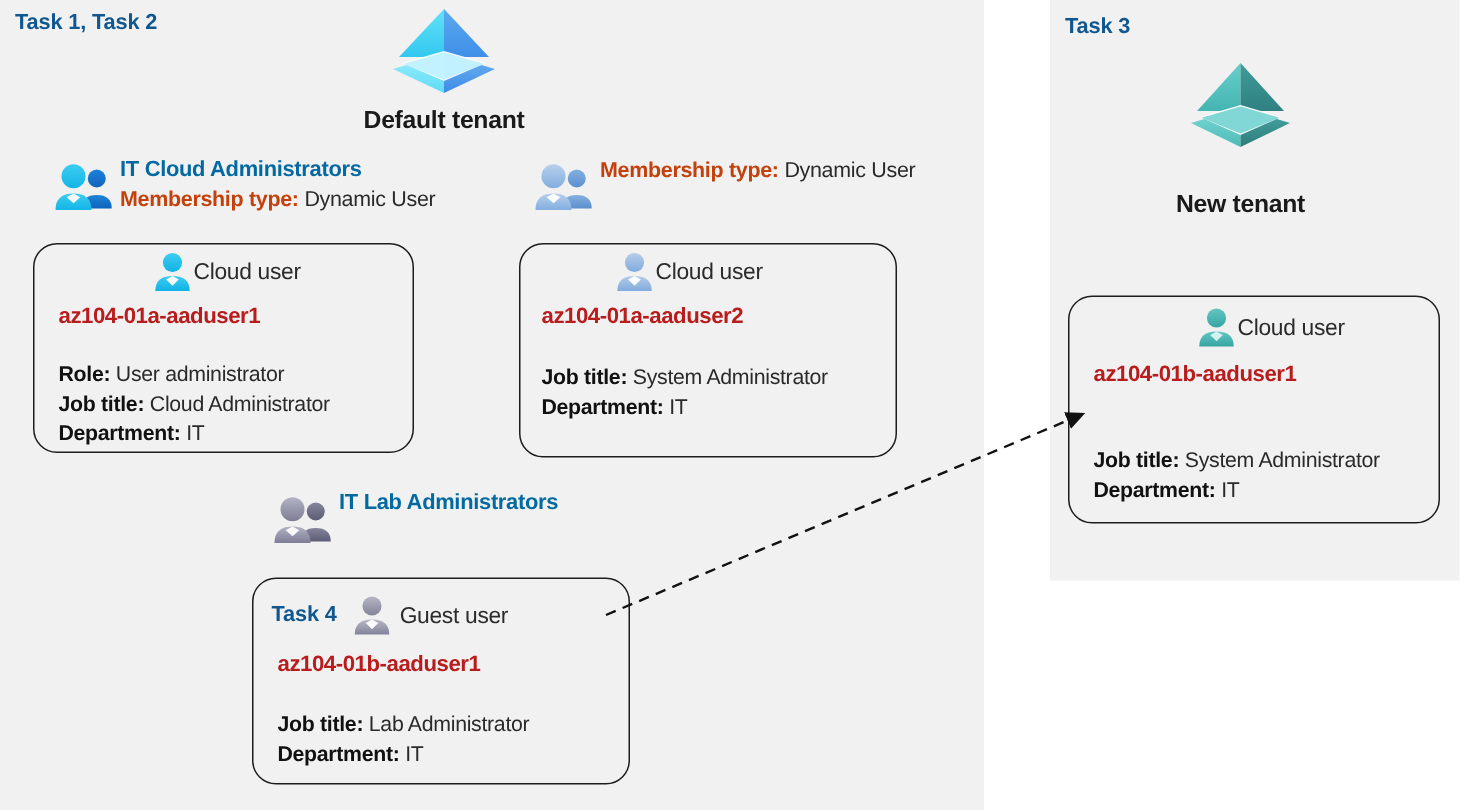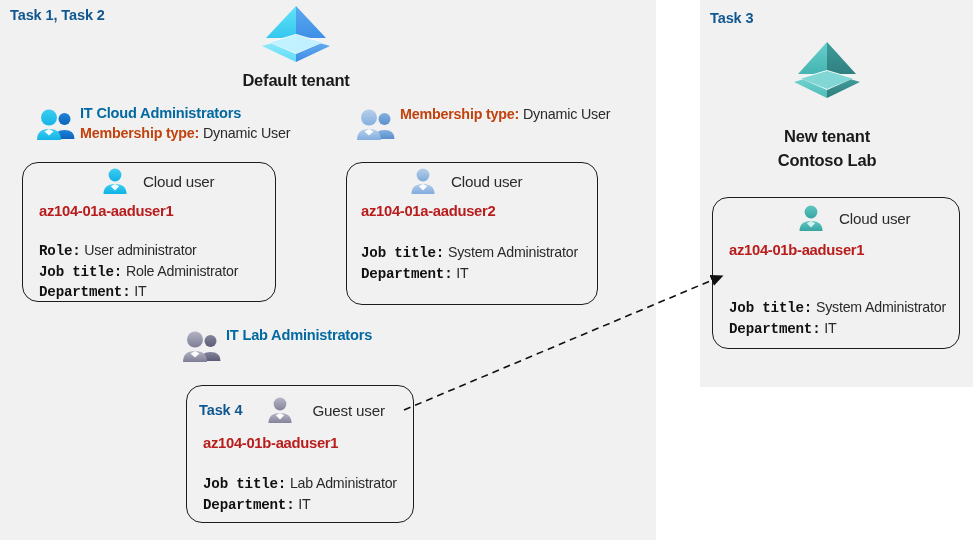--- a/index.html
+++ b/index.html
@@ -62,44 +62,44 @@
   
   .card {
     position: absolute;
     border: 1.5px solid #1d1d1d;
     border-radius: 16px;
     background: transparent;
   }
   #card-u1 { left: 22px;  top: 162px; width: 254px; height: 140px; }
   #card-u2 { left: 346px; top: 162px; width: 252px; height: 143px; }
   #card-u3 { left: 712px; top: 197px; width: 248px; height: 152px; }
-  #card-u4 { left: 186px; top: 385px; width: 228px; height: 138px; }
+  #card-u4 { left: 168px; top: 385px; width: 252px; height: 138px; }
 
   .card-head {
-    position: absolute; display: flex; align-items: center; gap: 14px;
+    position: absolute; display: flex; align-items: center; gap: 0;
     white-space: nowrap;
   }
   .usr-icon { width: 28px; height: 28px; display: block; }
   .usr-label { font-size: 15.2px; color: #2b2b2b; letter-spacing: -0.2px; }
   .card-task {
     color: #11578f; font-weight: bold; font-size: 14.5px;
     margin-right: 10px; letter-spacing: -0.1px;
   }
 
   .card-name {
     position: absolute;
     font-weight: bold; font-size: 14.8px; color: #b91c1c;
     white-space: nowrap; letter-spacing: -0.3px;
   }
   .card-props {
     position: absolute;
     font-size: 14.2px; color: #2a2a2a; line-height: 19.5px;
     white-space: nowrap; letter-spacing: -0.2px;
   }
-  .card-props b { font-weight: bold; color: #111; font-family: Liberation Mono, monospace; }
+  .card-props b { font-weight: bold; color: #111; }
 
   
   #connector { position: absolute; left: 0; top: 0; width: 978px; height: 540px; pointer-events: none; }
 </style>
 </head>
 <body>
 
 <div id="stage">
 
   <div class="panel" id="panel-default"></div>
@@ -161,21 +161,20 @@
       <polygon points="37,4 8,36 37,36" fill="url(#nl)"></polygon>
       <polygon points="37,4 66,36 37,36" fill="url(#nr)"></polygon>
       <polygon points="37,34 4,44 37,60" fill="url(#nbl)"></polygon>
       <polygon points="37,34 70,44 37,60" fill="url(#nbr)"></polygon>
       <polygon points="37,32 10,40 37,52 64,40" fill="#ffffff" opacity="0.95"></polygon>
       <polygon points="37,33 11,40.5 37,51 63,40.5" fill="#74d3d0" opacity="0.9"></polygon>
     </svg>
   </div>
   <div class="tenant-caption" id="cap-new">
     <div>New  tenant</div>
-    <div>Contoso Lab</div>
   </div>
 
   <div class="group-head" id="grp-cloud">
     <div class="group-icon">
       <svg viewBox="0 0 42 34" width="42" height="34">
         <defs>
           <linearGradient id="gc1" x1="0" y1="0" x2="0" y2="1">
             <stop offset="0" stop-color="#3ccdf0"></stop>
               <stop offset="1" stop-color="#14b4e6"></stop>
           </linearGradient>
@@ -271,21 +270,21 @@
       <span class="usr-label">Cloud user</span>
     </div>
     <div class="card-name" style="left:16px; top:40px;">az104-01a-aaduser1</div>
     <div class="card-props" style="left:16px; top:78px;">
       <div>
         <b>Role:</b>
         <span>User administrator</span>
       </div>
       <div>
         <b>Job title:</b>
-        <span>Role Administrator</span>
+        <span>Cloud Administrator</span>
       </div>
       <div>
         <b>Department:</b>
         <span>IT</span>
       </div>
     </div>
   </div>
 
   <div class="card" id="card-u2">
     <div class="card-head" style="left:62px; top:4px;">

